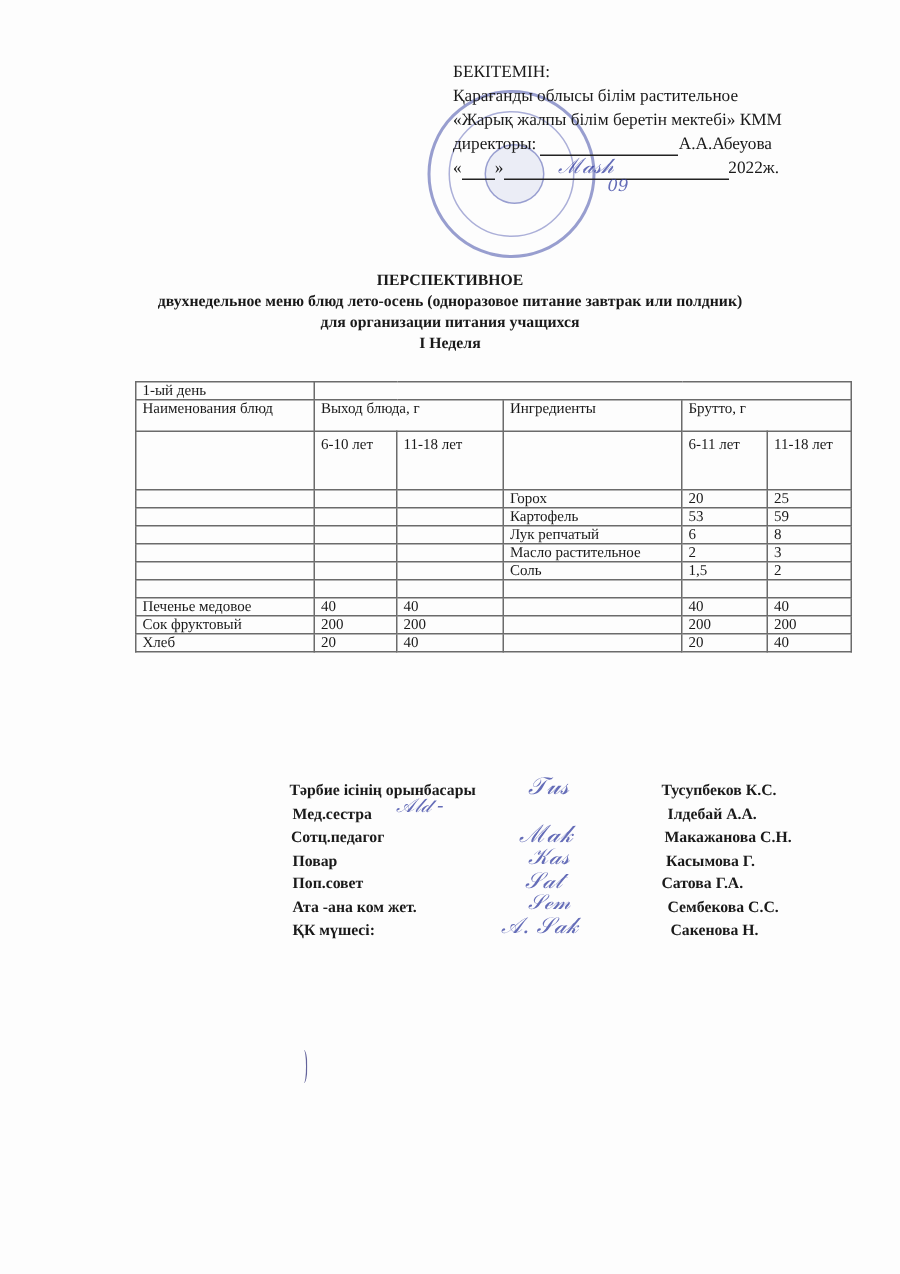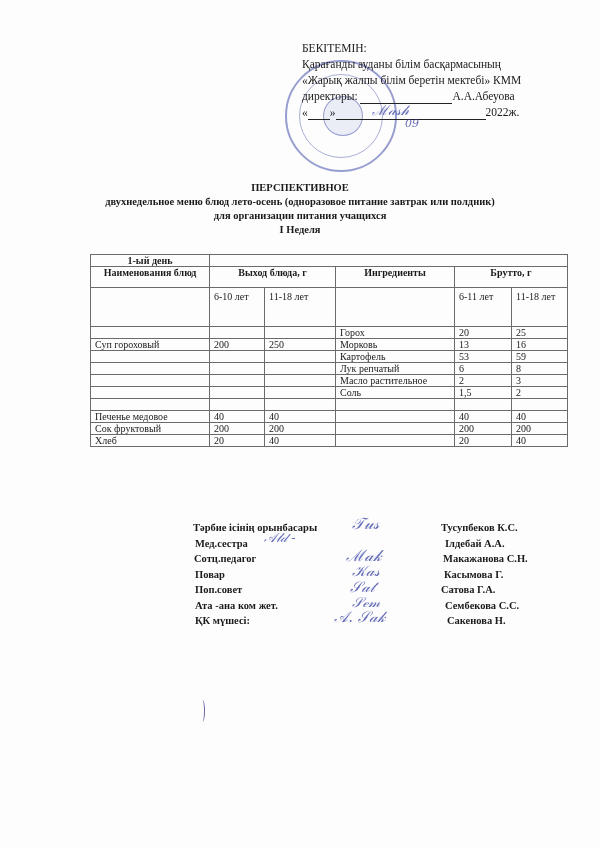--- a/index.html
+++ b/index.html
@@ -11,39 +11,39 @@
   .stamp { position:absolute; left:285px; top:60px; width:112px; height:112px; border-radius:50%;
            border:2px solid rgba(70,80,170,0.55); box-sizing:border-box; }
   .stamp::before { content:""; position:absolute; left:12px; top:12px; right:12px; bottom:12px;
            border-radius:50%; border:1.5px solid rgba(70,80,170,0.45); }
   .stamp .emblem { position:absolute; left:36px; top:34px; width:38px; height:38px; border-radius:50%;
            border:1.5px solid rgba(70,80,170,0.5); background:rgba(110,120,200,0.12); }
   .sig { position:absolute; color:rgba(50,60,160,0.75); font-family:"DejaVu Serif", serif; font-style:italic; }
   .titles { position:absolute; left:0; width:600px; top:181px; text-align:center; font-weight:bold; font-size:10.5px; line-height:14px; }
   table.menu { position:absolute; left:90px; top:254px; border-collapse:collapse; font-size:10px; }
   table.menu td { border:1px solid #6b6b6b; padding:0 4px; height:11px; line-height:11px; vertical-align:top; white-space:nowrap; }
-  table.menu td.h { font-weight:bold; text-align:center; }
+  table.menu td.h { font-weight:normal; text-align:left; }
   table.menu tr.sub td { height:35px; padding-top:3px; }
   .c1 { width:110px; } .c2 { width:46px; } .c3 { width:62px; } .c4 { width:110px; } .c5 { width:48px; } .c6 { width:47px; }
   .staff { position:absolute; top:520px; left:193px; font-size:10.5px; font-weight:bold; line-height:15.5px; }
   .staff .row { position:relative; height:15.5px; }
   .staff .role { position:absolute; left:0; white-space:nowrap; }
   .staff .name { position:absolute; white-space:nowrap; }
   .pen-mark { position:absolute; left:200px; top:700px; width:4px; height:22px; border-right:1.5px solid rgba(60,60,130,0.8); border-radius:0 50% 50% 0; }
 </style>
 </head>
 <body>
 
 <div class="stamp">
   <div class="emblem"></div>
 </div>
 
 <div class="approve">
   <div class="line">БЕКІТЕМІН:</div>
-  <div class="line">Қарағанды ауданы білім басқармасының</div>
+  <div class="line">Қарағанды облысы білім растительное</div>
   <div class="line">«Жарық жалпы білім беретін мектебі» КММ</div>
   <div class="line">
     <span>директоры:</span>
     <span class="underline-slot" style="width:92px"></span><span>А.А.Абеуова</span>
   </div>
   <div class="line">
     <span>«</span><span class="underline-slot" style="width:22px"></span><span>»</span><span class="underline-slot" style="width:150px"></span><span>2022ж.</span>
   </div>
 </div>
 
@@ -77,28 +77,20 @@
     <td class="c5">6-11 лет</td>
     <td class="c6">11-18 лет</td>
   </tr>
   <tr>
     <td></td>
     <td></td>
     <td></td>
     <td>Горох</td>
     <td>20</td>
     <td>25</td>
-  </tr>
-  <tr>
-    <td>Суп гороховый</td>
-    <td>200</td>
-    <td>250</td>
-    <td>Морковь</td>
-    <td>13</td>
-    <td>16</td>
   </tr>
   <tr>
     <td></td>
     <td></td>
     <td></td>
     <td>Картофель</td>
     <td>53</td>
     <td>59</td>
   </tr>
   <tr>

